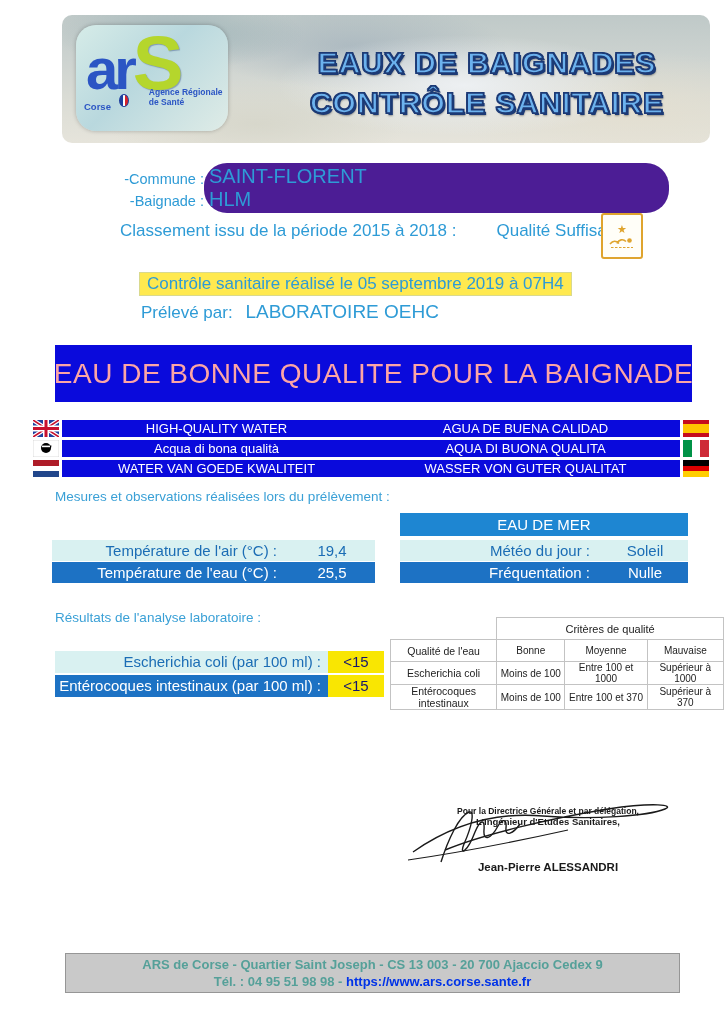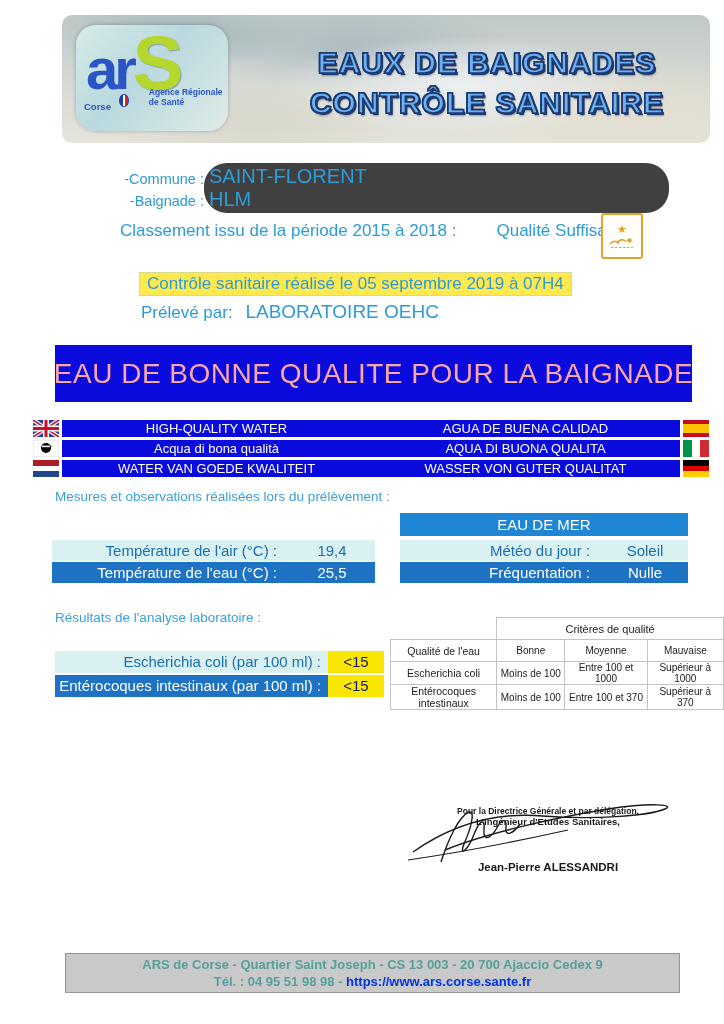--- a/index.html
+++ b/index.html
@@ -37,21 +37,21 @@
     font-size:30px;font-weight:800;letter-spacing:1px;line-height:40px;color:#6cb2ee;
     -webkit-text-stroke:1.5px #1c3a75;
     text-shadow:2px 2px 0 #1c3a75,-1px -1px 0 #1c3a75,1px -1px 0 #1c3a75,-1px 1px 0 #1c3a75,2px 3px 2px rgba(0,0,0,.35);
     white-space:nowrap;
   }
 
   
   .identity{position:absolute;left:100px;top:163px;display:flex;}
   .identity-labels{width:104px;text-align:right;color:#2e9bd6;font-size:14.5px;padding-top:5px;}
   .identity-labels div{line-height:22px;white-space:nowrap;}
-  .identity-values{width:460px;background:#404040;padding:2px 0 2px 5px;border-radius:23px;}
+  .identity-values{width:460px;background:#4c1d95;padding:2px 0 2px 5px;border-radius:23px;}
   .identity-values div{font-size:20px;color:#2e9bd6;line-height:23px;white-space:nowrap;}
 
   .classement-line{position:absolute;left:120px;top:221px;display:flex;gap:40px;color:#2e9bd6;font-size:17px;white-space:nowrap;}
   .class-icon{
     position:absolute;left:601px;top:213px;width:38px;height:42px;border:2px solid #dfa42e;border-radius:3px;
     background:#fffef8;display:flex;flex-direction:column;align-items:center;justify-content:center;gap:1px;
   }
   .class-icon .star{color:#dfa42e;font-size:11px;line-height:11px;}
 
   

